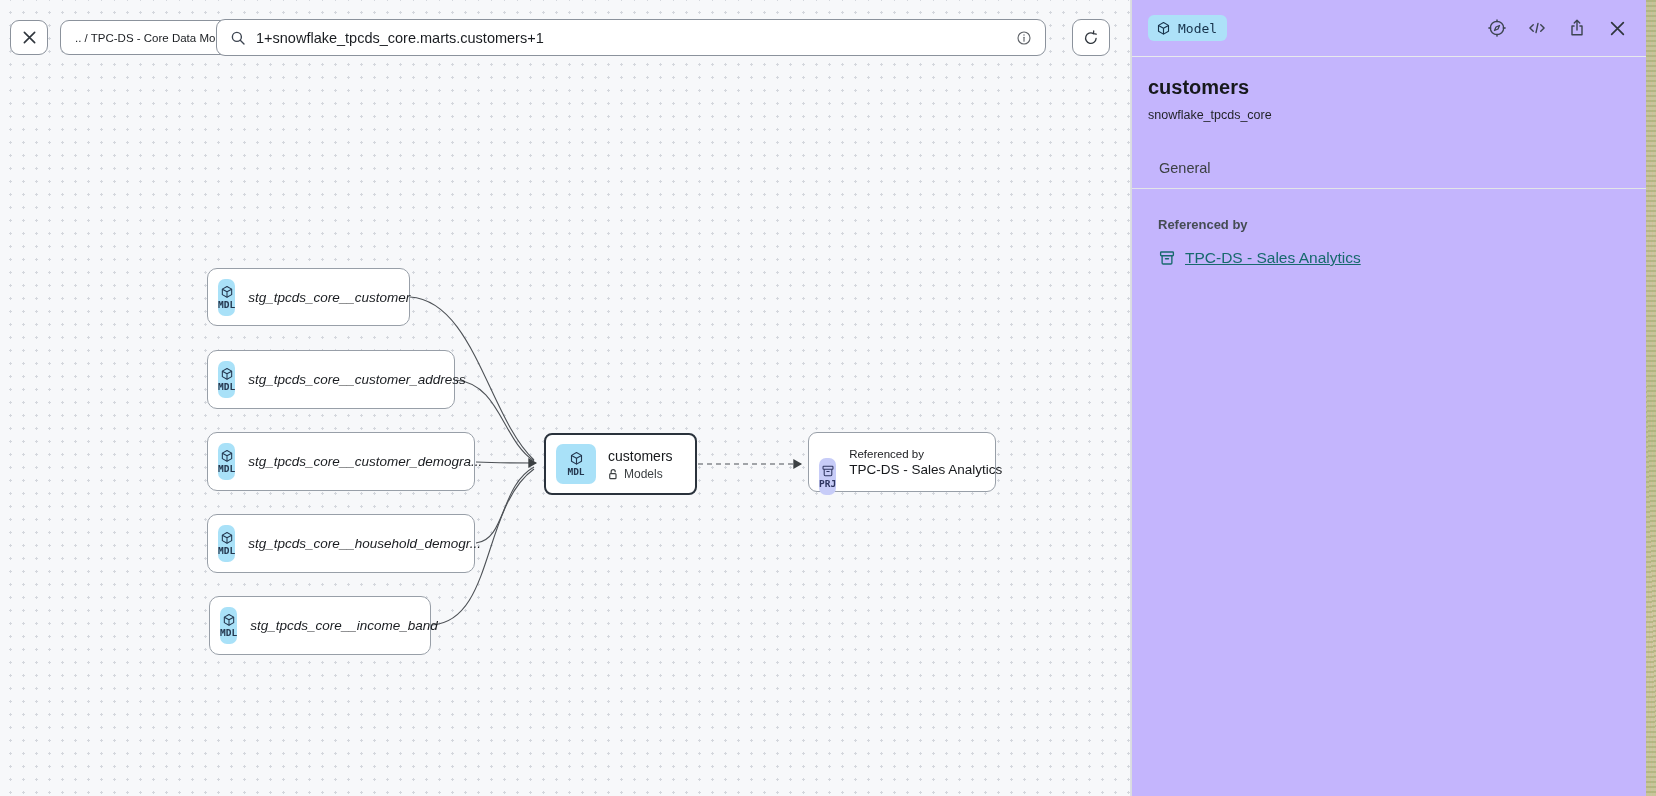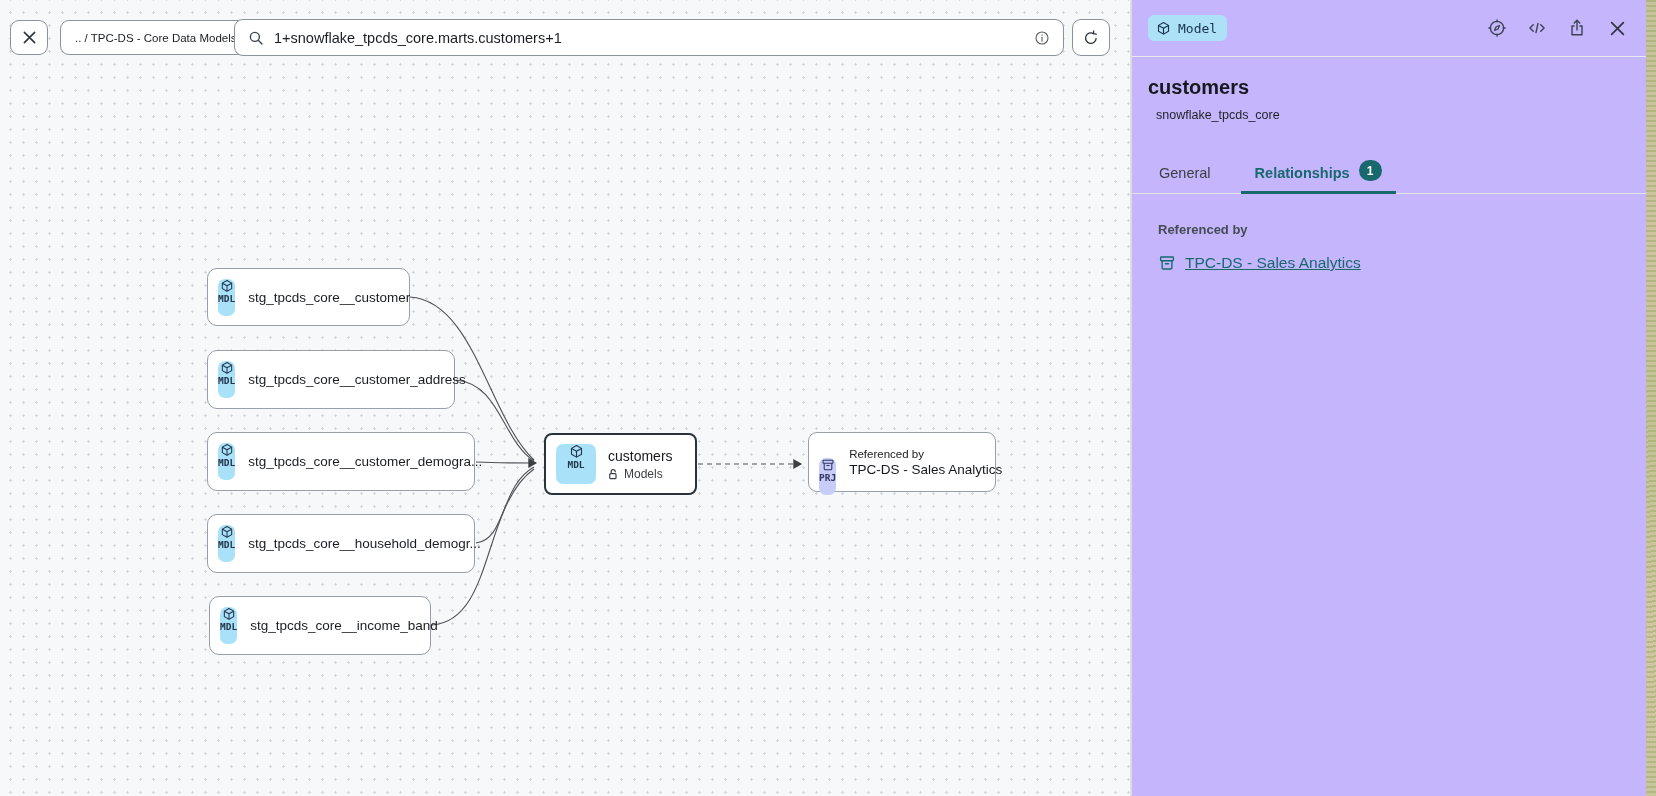--- a/index.html
+++ b/index.html
@@ -16,37 +16,37 @@
     border-right:1px solid #dcdfe3;
   }
 
   
   .chip {
     position:absolute; background:#fff; border:1px solid #8b929c; border-radius:9px;
     display:flex; align-items:center; justify-content:center;
   }
   .btn-close-graph { left:10px; top:20px; width:38px; height:35px; }
   .crumb { left:60px; top:20px; height:35px; padding:0 14px; font-size:11.5px; color:#1a1d21; white-space:nowrap; }
-  .searchbar { left:234px; top:19px; width:830px; height:37px; justify-content:flex-start; padding:0 12px; gap:9px; }
+  .searchbar { left:216px; top:19px; width:830px; height:37px; justify-content:flex-start; padding:0 12px; gap:9px; }
   .searchbar input {
     flex:1; border:none; outline:none; font-size:14.5px; color:#1a1d21;
     font-family:"Liberation Sans", sans-serif; background:transparent;
   }
   .btn-refresh { left:1072px; top:19px; width:38px; height:37px; }
   .icon { display:inline-flex; align-items:center; justify-content:center; flex:0 0 auto; }
 
   
   .node {
     position:absolute; background:#fff; border:1px solid #989fa8; border-radius:10px;
     display:flex; align-items:center; gap:13px; padding:0 12px 0 10px;
   }
-  .node .label { font-size:13.5px; color:#1a1d21; white-space:nowrap; }
+  .node .label { font-size:13.5px; color:#1a1d21; white-space:nowrap;font-style:italic; }
   .type-badge {
     width:37px; height:37px; border-radius:7px; display:flex; flex-direction:column;
-    align-items:center; gap:0;
+    align-items:center; justify-content:center; gap:0;
     font-family:"DejaVu Sans Mono", monospace; font-size:9.5px; font-weight:bold; color:#23364e;
   }
   .type-badge.mdl { background:#a9e1f8; }
   .type-badge.prj { background:#c7ccf8; color:#2e3560;margin-top:29px; }
   .n1 { left:207px; top:268px; width:203px; height:58px; }
   .n2 { left:207px; top:350px; width:248px; height:59px; }
   .n3 { left:207px; top:432px; width:268px; height:59px; }
   .n4 { left:207px; top:514px; width:268px; height:59px; }
   .n5 { left:209px; top:596px; width:222px; height:59px; }
   .node.center {
@@ -72,21 +72,21 @@
   }
   .model-badge {
     display:flex; align-items:center; gap:7px; background:#ade1f8; border-radius:6px;
     height:26px; padding:0 10px 0 8px;
     font-family:"DejaVu Sans Mono", monospace; font-size:13px; color:#16324a;
   }
   .head-icons { margin-left:auto; display:flex; align-items:center; gap:10px; }
   .hicon { width:30px; height:30px; display:flex; align-items:center; justify-content:center; border-radius:6px; cursor:pointer; }
 
   .panel-title { font-size:20px; font-weight:bold; color:#17191c; margin:19px 16px 0 16px; }
-  .panel-sub { font-size:12.5px; color:#1f2125; margin:9px 16px 0 24px; }
+  .panel-sub { font-size:12.5px; color:#1f2125; margin:9px 16px 0 16px; }
 
   .tabs { display:flex; align-items:flex-end; gap:16px; margin-top:29px; padding-left:13px; border-bottom:1px solid #e3e5e8; }
   .tab {
     display:flex; align-items:flex-end; gap:9px; padding:9px 14px 10px 14px;
     font-size:14.5px; color:#3c4043; cursor:pointer; border-bottom:3px solid transparent; margin-bottom:-1px;
   }
   .tab.active { color:#17696d; font-weight:bold; border-bottom-color:#17696d; }
   .tab-badge {
     min-width:23px; height:21px; border-radius:11px; background:#17696d; color:#fff;
     font-size:12px; font-weight:bold; display:flex; align-items:center; justify-content:center; padding:0 6px;
@@ -287,24 +287,20 @@
     </span>
   </div>
 
   <div class="panel-title">customers</div>
   <div class="panel-sub">snowflake_tpcds_core</div>
 
   <div class="tabs">
     <span class="tab">
       <span>General</span>
     </span>
-    <span class="tab active">
-      <span>Relationships</span>
-      <span class="tab-badge">1</span>
-    </span>
   </div>
 
   <div class="section-label">Referenced by</div>
 
   <div class="ref-row">
     <svg class="icon" width="18" height="18" viewBox="0 0 24 24" fill="none" stroke="#17696d" stroke-width="1.8" stroke-linejoin="round">
         <rect x="3.5" y="4" width="17" height="5" rx="1"></rect>
         <path d="M5.5 9 V18.5 a1.5 1.5 0 0 0 1.5 1.5 H17 a1.5 1.5 0 0 0 1.5 -1.5 V9"></path>
         <path d="M10 13 h4" stroke-linecap="round"></path>
       </svg>

